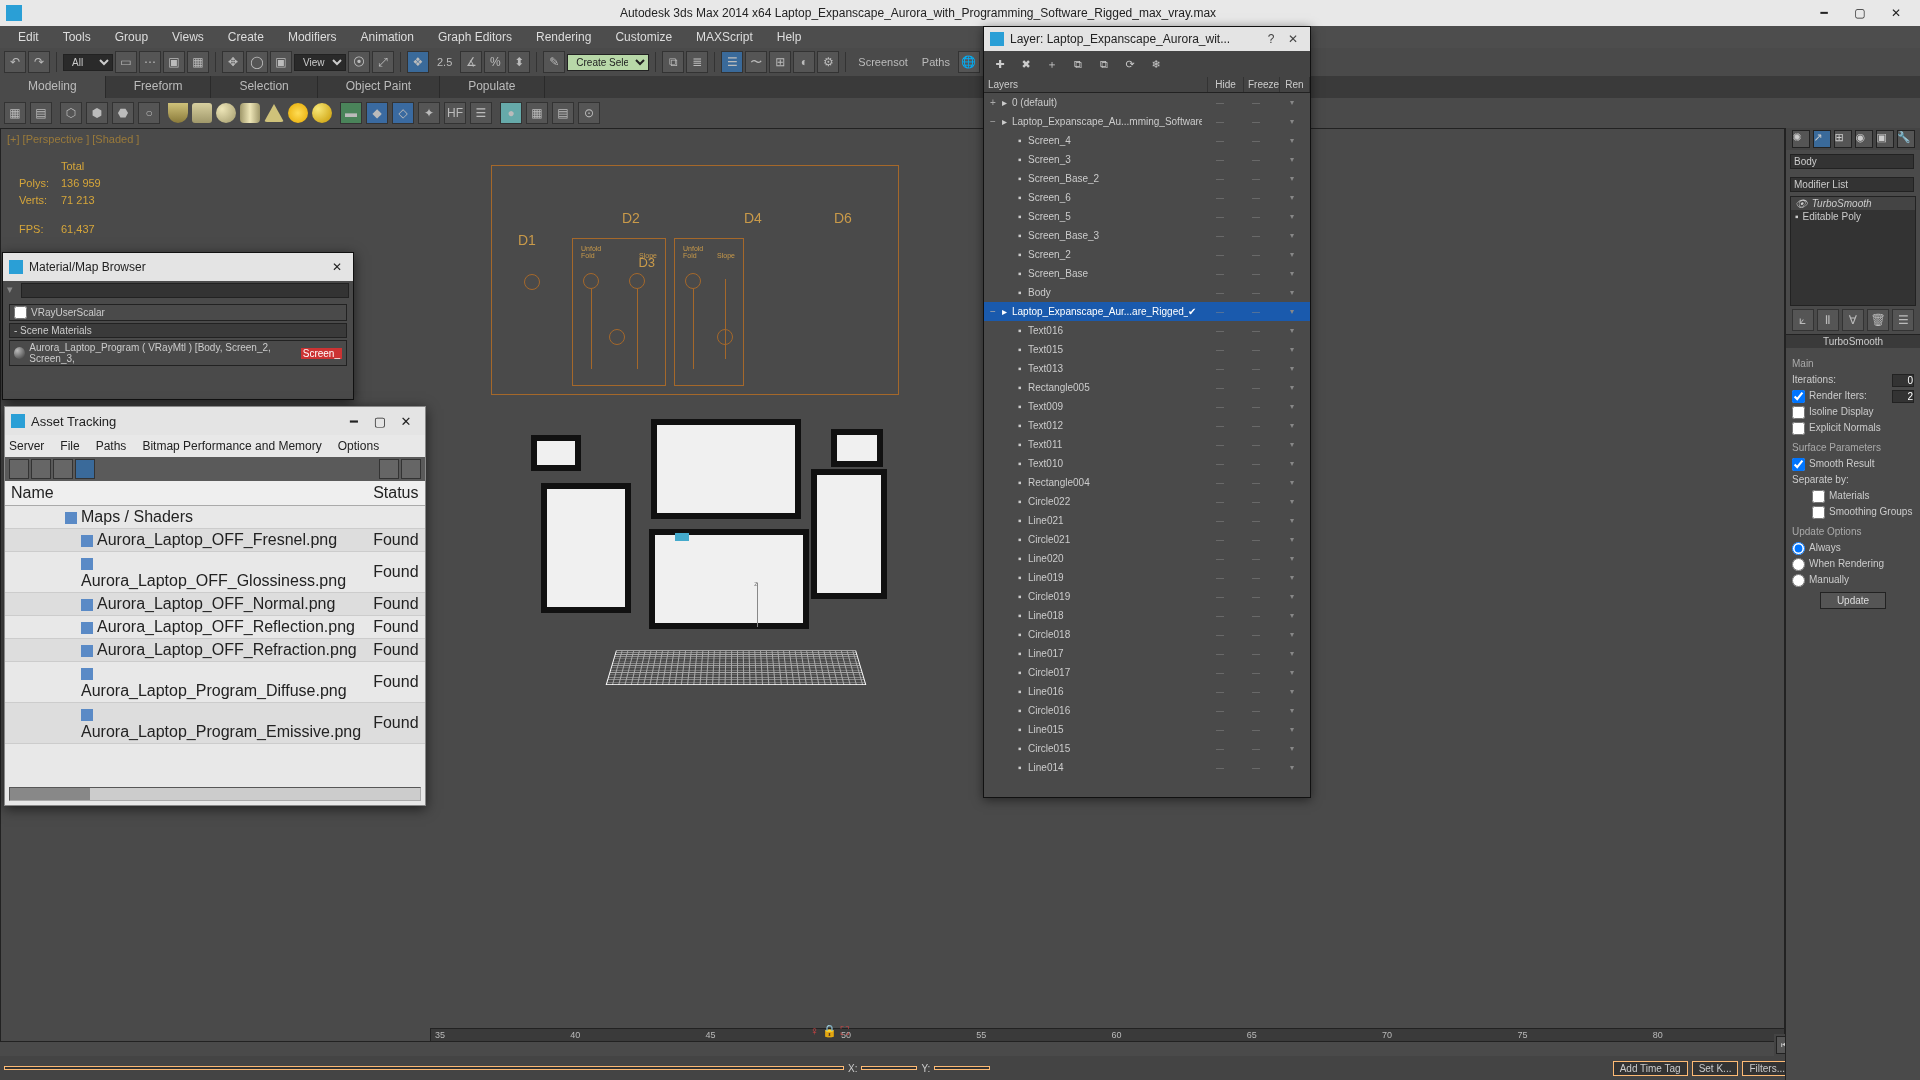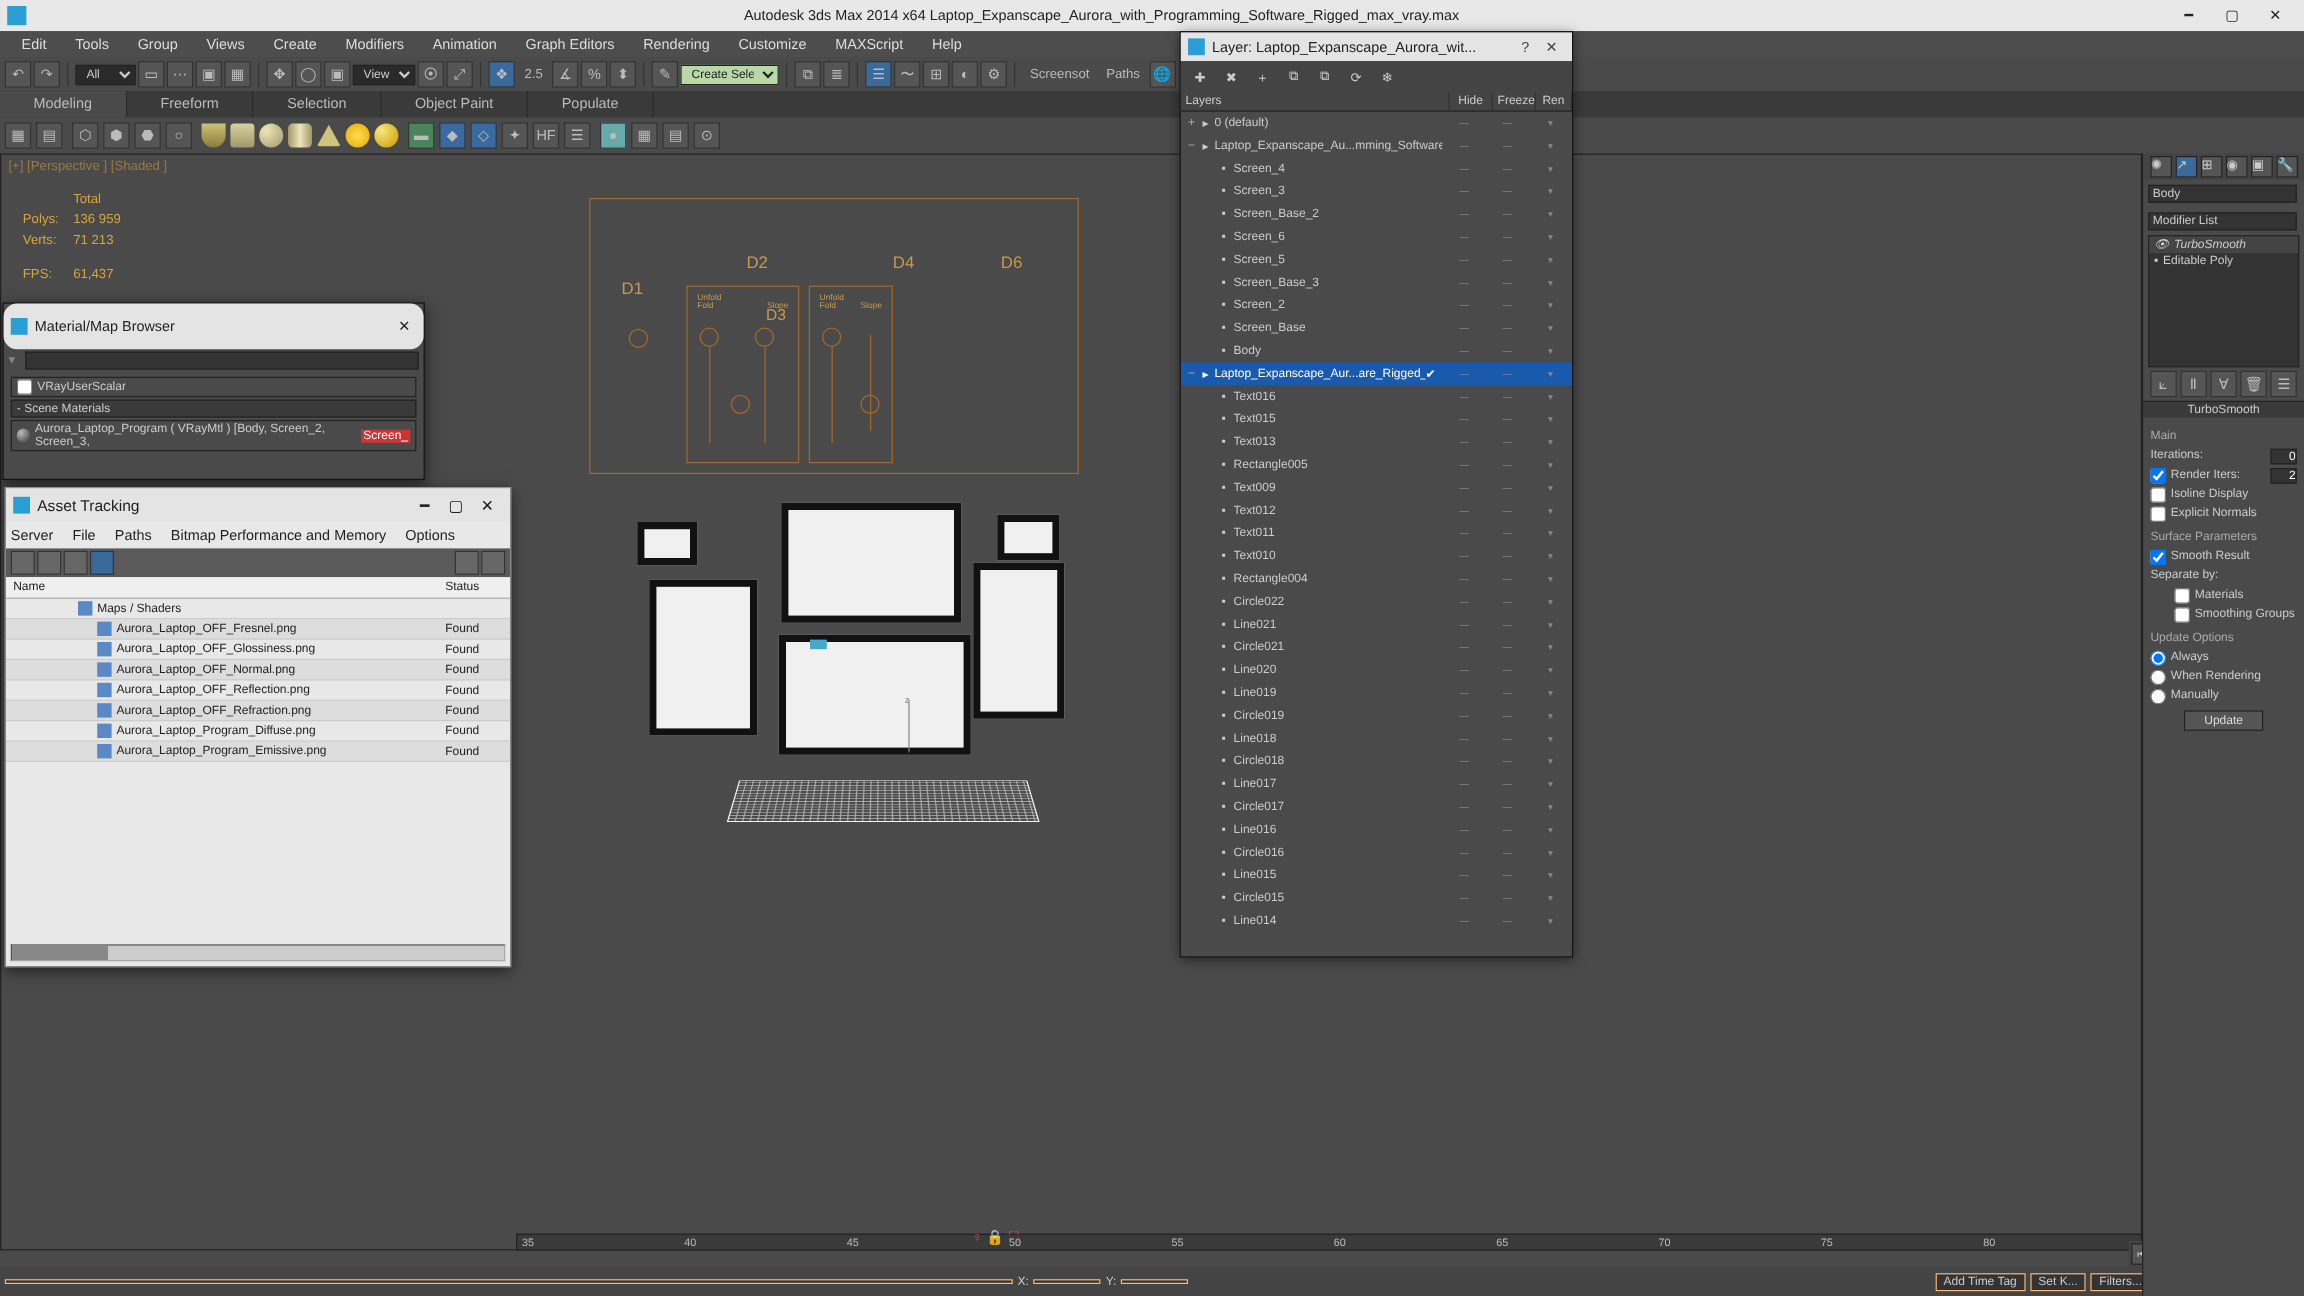--- a/index.html
+++ b/index.html
@@ -91,40 +91,40 @@
 .layer-head .lh.c { width: 36px; text-align: center; }
 .layer-body { flex: 1; overflow: hidden; }
 .ly-row { display: flex; align-items: center; font-size: 10px; height: 19px; padding-left: 4px; }
 .ly-row .nm { flex: 1; white-space: nowrap; overflow: hidden; }
 .ly-row .cell { width: 36px; text-align: center; color: #888; font-size: 8px; }
 .ly-row.sel { background: #1a5aad; color: #fff; }
 .ly-row .tw { width: 10px; text-align: center; color: #aaa; }
 
 
 .matbrowser { position: absolute; left: 2px; top: 252px; width: 352px; height: 148px; background: #4a4a4a; border: 1px solid #111; box-shadow: 0 3px 12px rgba(0,0,0,.6); }
-.matbrowser .tit { height: 38px; background: #e4e4e4; color: #222; display: flex; align-items: center; padding: 0 6px; font-size: 12px; border-radius: 11px; }
+.matbrowser .tit { height: 28px; background: #e4e4e4; color: #222; display: flex; align-items: center; padding: 0 6px; font-size: 12px; }
 .matbrowser .tit .sp { flex: 1; }
 .matbrowser .srch { display: flex; padding: 2px 4px; }
 .matbrowser .srch input { flex: 1; background: #333; border: 1px solid #222; color: #ccc; font-size: 10px; padding: 1px 3px; }
 .matbrowser .tree { padding: 2px 6px; font-size: 10px; }
 .matbrowser .tree .grp { background: #3a3a3a; border: 1px solid #222; padding: 1px 4px; margin-top: 2px; }
 .matbrowser .tree .mat { border: 1px solid #222; padding: 1px 4px; margin-top: 2px; display: flex; align-items: center; }
 .matbrowser .tree .mat .ball { width: 12px; height: 12px; border-radius: 50%; background: radial-gradient(circle at 30% 30%, #bbb, #333); margin-right: 4px; }
 .matbrowser .tree .mat .red { background: #c33; color: #fff; padding: 0 2px; }
 
 
 .asset { position: absolute; left: 4px; top: 406px; width: 422px; height: 400px; background: #e8e8e8; border: 1px solid #888; box-shadow: 0 3px 12px rgba(0,0,0,.6); color: #222; display: flex; flex-direction: column; }
 .asset .tit { height: 28px; background: #e4e4e4; display: flex; align-items: center; padding: 0 6px; font-size: 13px; }
 .asset .tit .sp { flex: 1; }
 .asset .menu { height: 22px; display: flex; align-items: center; padding: 0 4px; gap: 16px; font-size: 12px; }
 .asset .tbr { height: 24px; background: #5a5a5a; display: flex; align-items: center; padding: 0 4px; gap: 2px; }
 .asset .tbr .b { width: 20px; height: 20px; background: #666; border: 1px solid #333; }
 .asset .tbr .b.sel { background: #3a6a9a; }
 .asset .tbr .sp { flex: 1; }
-.asset table { width: 100%; border-collapse: collapse; font-size: 10px; }
+.asset table { width: 100%; border-collapse: collapse; font-size: 16px; }
 .asset th { text-align: left; padding: 3px 6px; background: #efefef; border-bottom: 1px solid #aaa; font-weight: normal; }
 .asset td { padding: 2px 6px; border-bottom: 1px solid #ccc; }
 .asset tr.r td { background: #ddd; }
 .asset .pad0 { padding-left: 26px; }
 .asset .pad1 { padding-left: 44px; }
 .asset .pad2 { padding-left: 60px; }
 .asset .pad3 { padding-left: 76px; }
 .asset .fico { display: inline-block; width: 12px; height: 12px; background: #5a8ac6; margin-right: 4px; vertical-align: middle; }
 .asset .scroll { height: 14px; background: #ccc; margin: 4px; border: 1px inset #aaa; }
 .asset .scroll .thumb { width: 80px; height: 100%; background: #888; }

